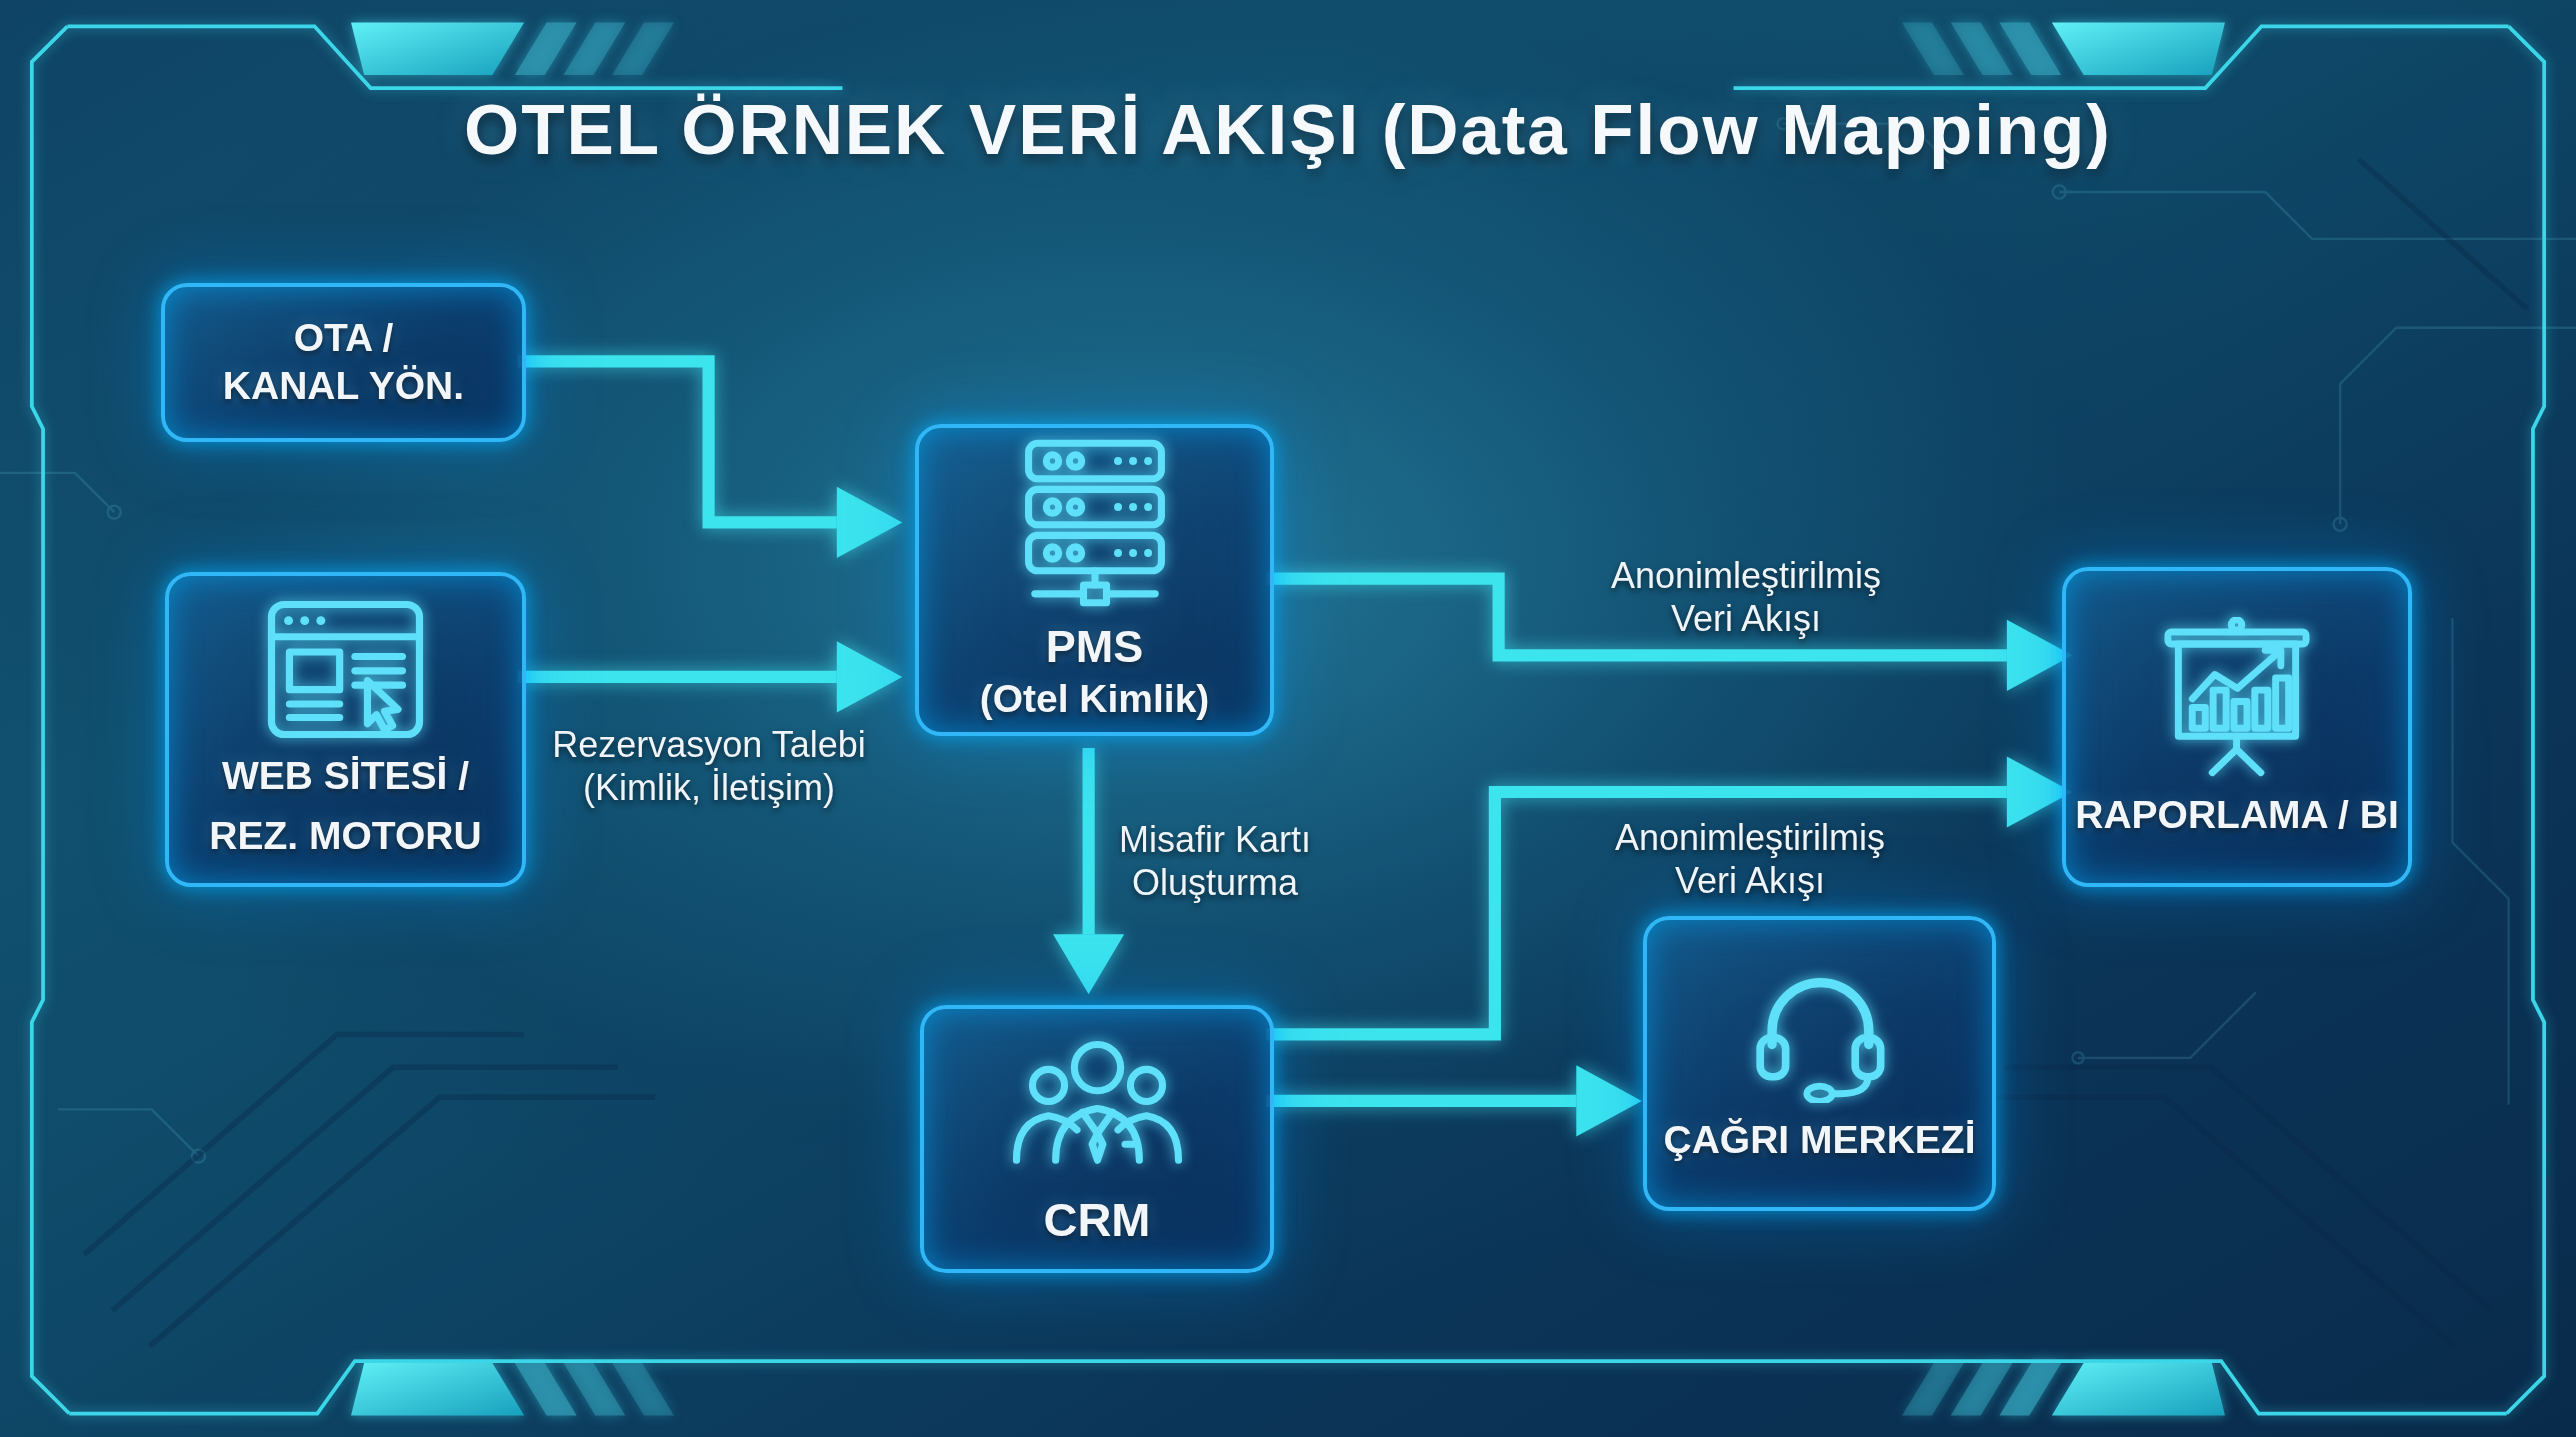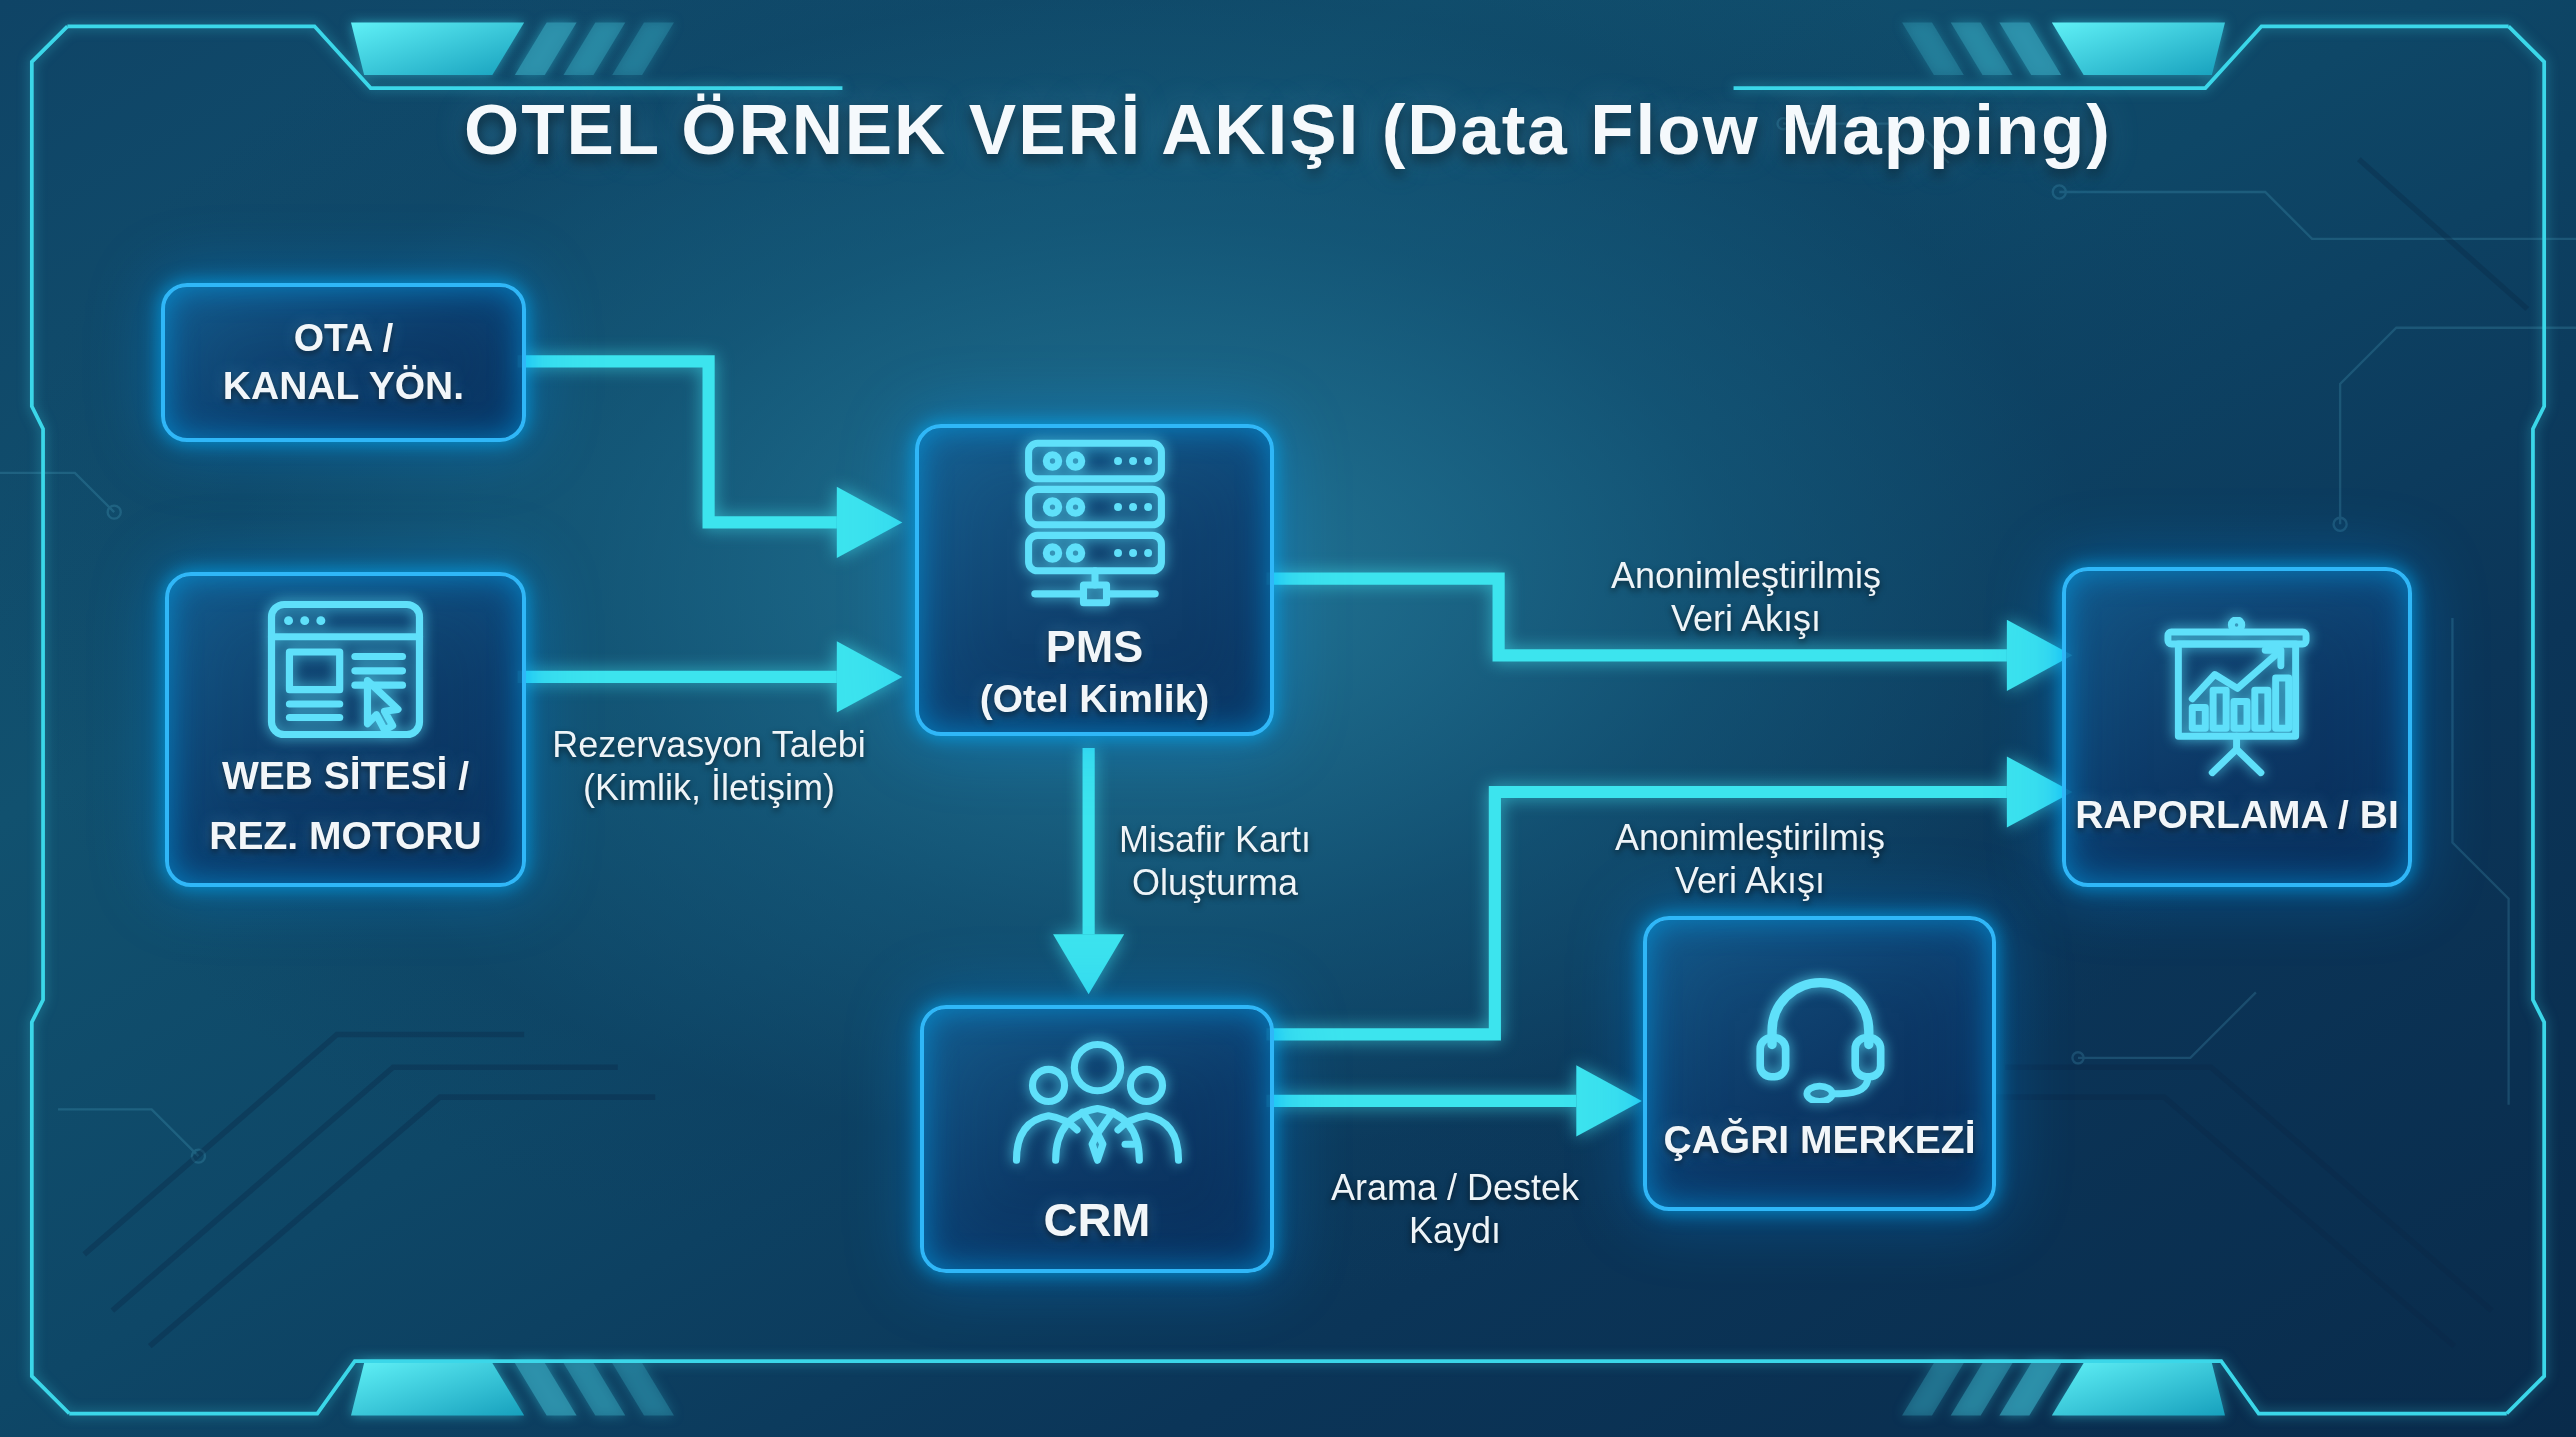--- a/index.html
+++ b/index.html
@@ -301,19 +301,15 @@
     <div>Oluşturma</div>
   </div>
   <div class="edge-label el-an1">
     <div>Anonimleştirilmiş</div>
     <div>Veri Akışı</div>
   </div>
   <div class="edge-label el-an2">
     <div>Anonimleştirilmiş</div>
     <div>Veri Akışı</div>
   </div>
-  <div class="edge-label el-ara">
-    <div>Arama / Destek</div>
-    <div>Kaydı</div>
-  </div>
 
 </div>
 
 
 </body></html>

